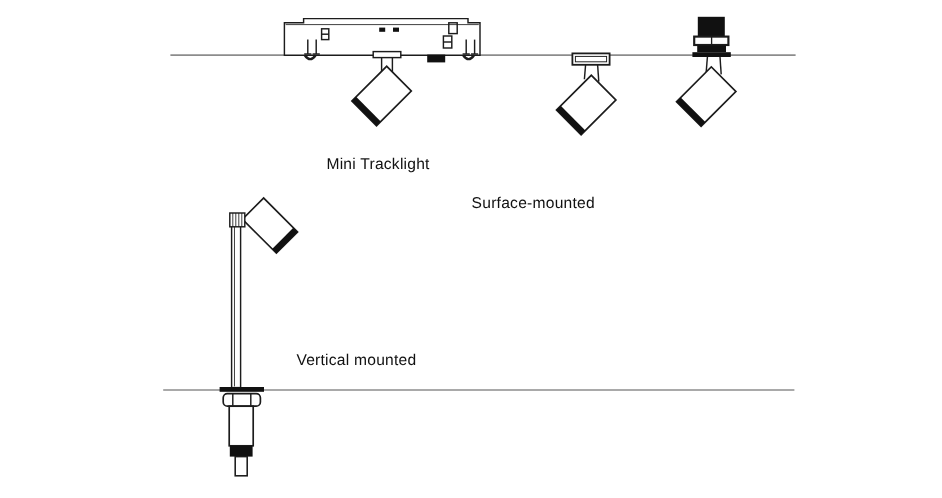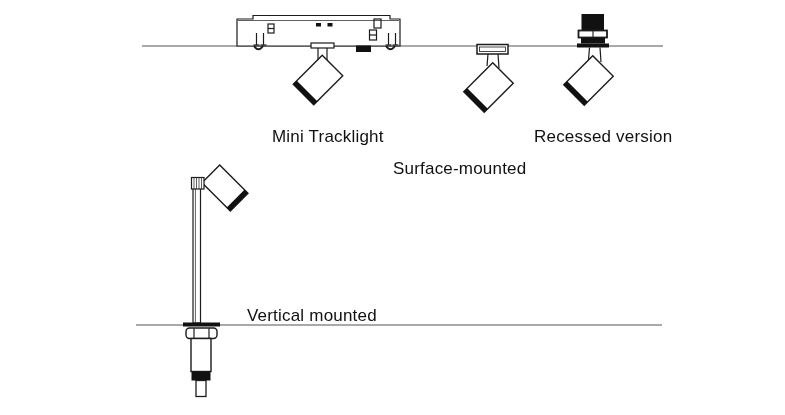--- a/index.html
+++ b/index.html
@@ -2,27 +2,27 @@
 <html><head>
 <meta charset="utf-8">
 <style>
   html,body{margin:0;padding:0;background:#fff;}
   #stage{
     position:relative;width:785px;height:415px;background:#ffffff;
     overflow:hidden;font-family:"Liberation Sans",sans-serif;
   }
   #lineart{position:absolute;left:0;top:0;}
   .fig-label{
-    position:absolute;font-size:17px;line-height:17px;color:#111111;
+    position:absolute;font-size:13px;line-height:17px;color:#111111;
     white-space:nowrap;letter-spacing:0.2px;
   }
   #label-mini{left:272px;top:128px;}
   #label-surface{left:393px;top:128px;margin-top:32px;}
   #label-recessed{left:534px;top:128px;}
-  #label-vertical{left:247px;top:291px;margin-top:16px;}
+  #label-vertical{left:247px;top:291px;}
 </style>
 </head>
 <body>
 
 <div id="stage">
 
   <svg id="lineart" width="785" height="415" viewBox="0 0 785 415" xmlns="http://www.w3.org/2000/svg">
 
     <g stroke="#8c8c8c" stroke-width="1.4">
       <line x1="142" y1="46" x2="663" y2="46"></line>
@@ -114,15 +114,14 @@
       <line x1="194" y1="328.3" x2="194" y2="338.2"></line>
       <line x1="209" y1="328.3" x2="209" y2="338.2"></line>
       <rect x="191" y="338.5" width="20" height="33" fill="#ffffff" stroke-width="1.4"></rect>
       <rect x="191.5" y="371.5" width="19" height="9" fill="#111111" stroke="none"></rect>
       <rect x="196" y="380.5" width="10" height="16" fill="#ffffff" stroke-width="1.3"></rect>
     </g>
   </svg>
 
   <div id="label-mini" class="fig-label">Mini Tracklight</div>
   <div id="label-surface" class="fig-label">Surface-mounted</div>
-  <div id="label-recessed" class="fig-label">Recessed version</div>
   <div id="label-vertical" class="fig-label">Vertical mounted</div>
 </div>
 
 </body></html>

